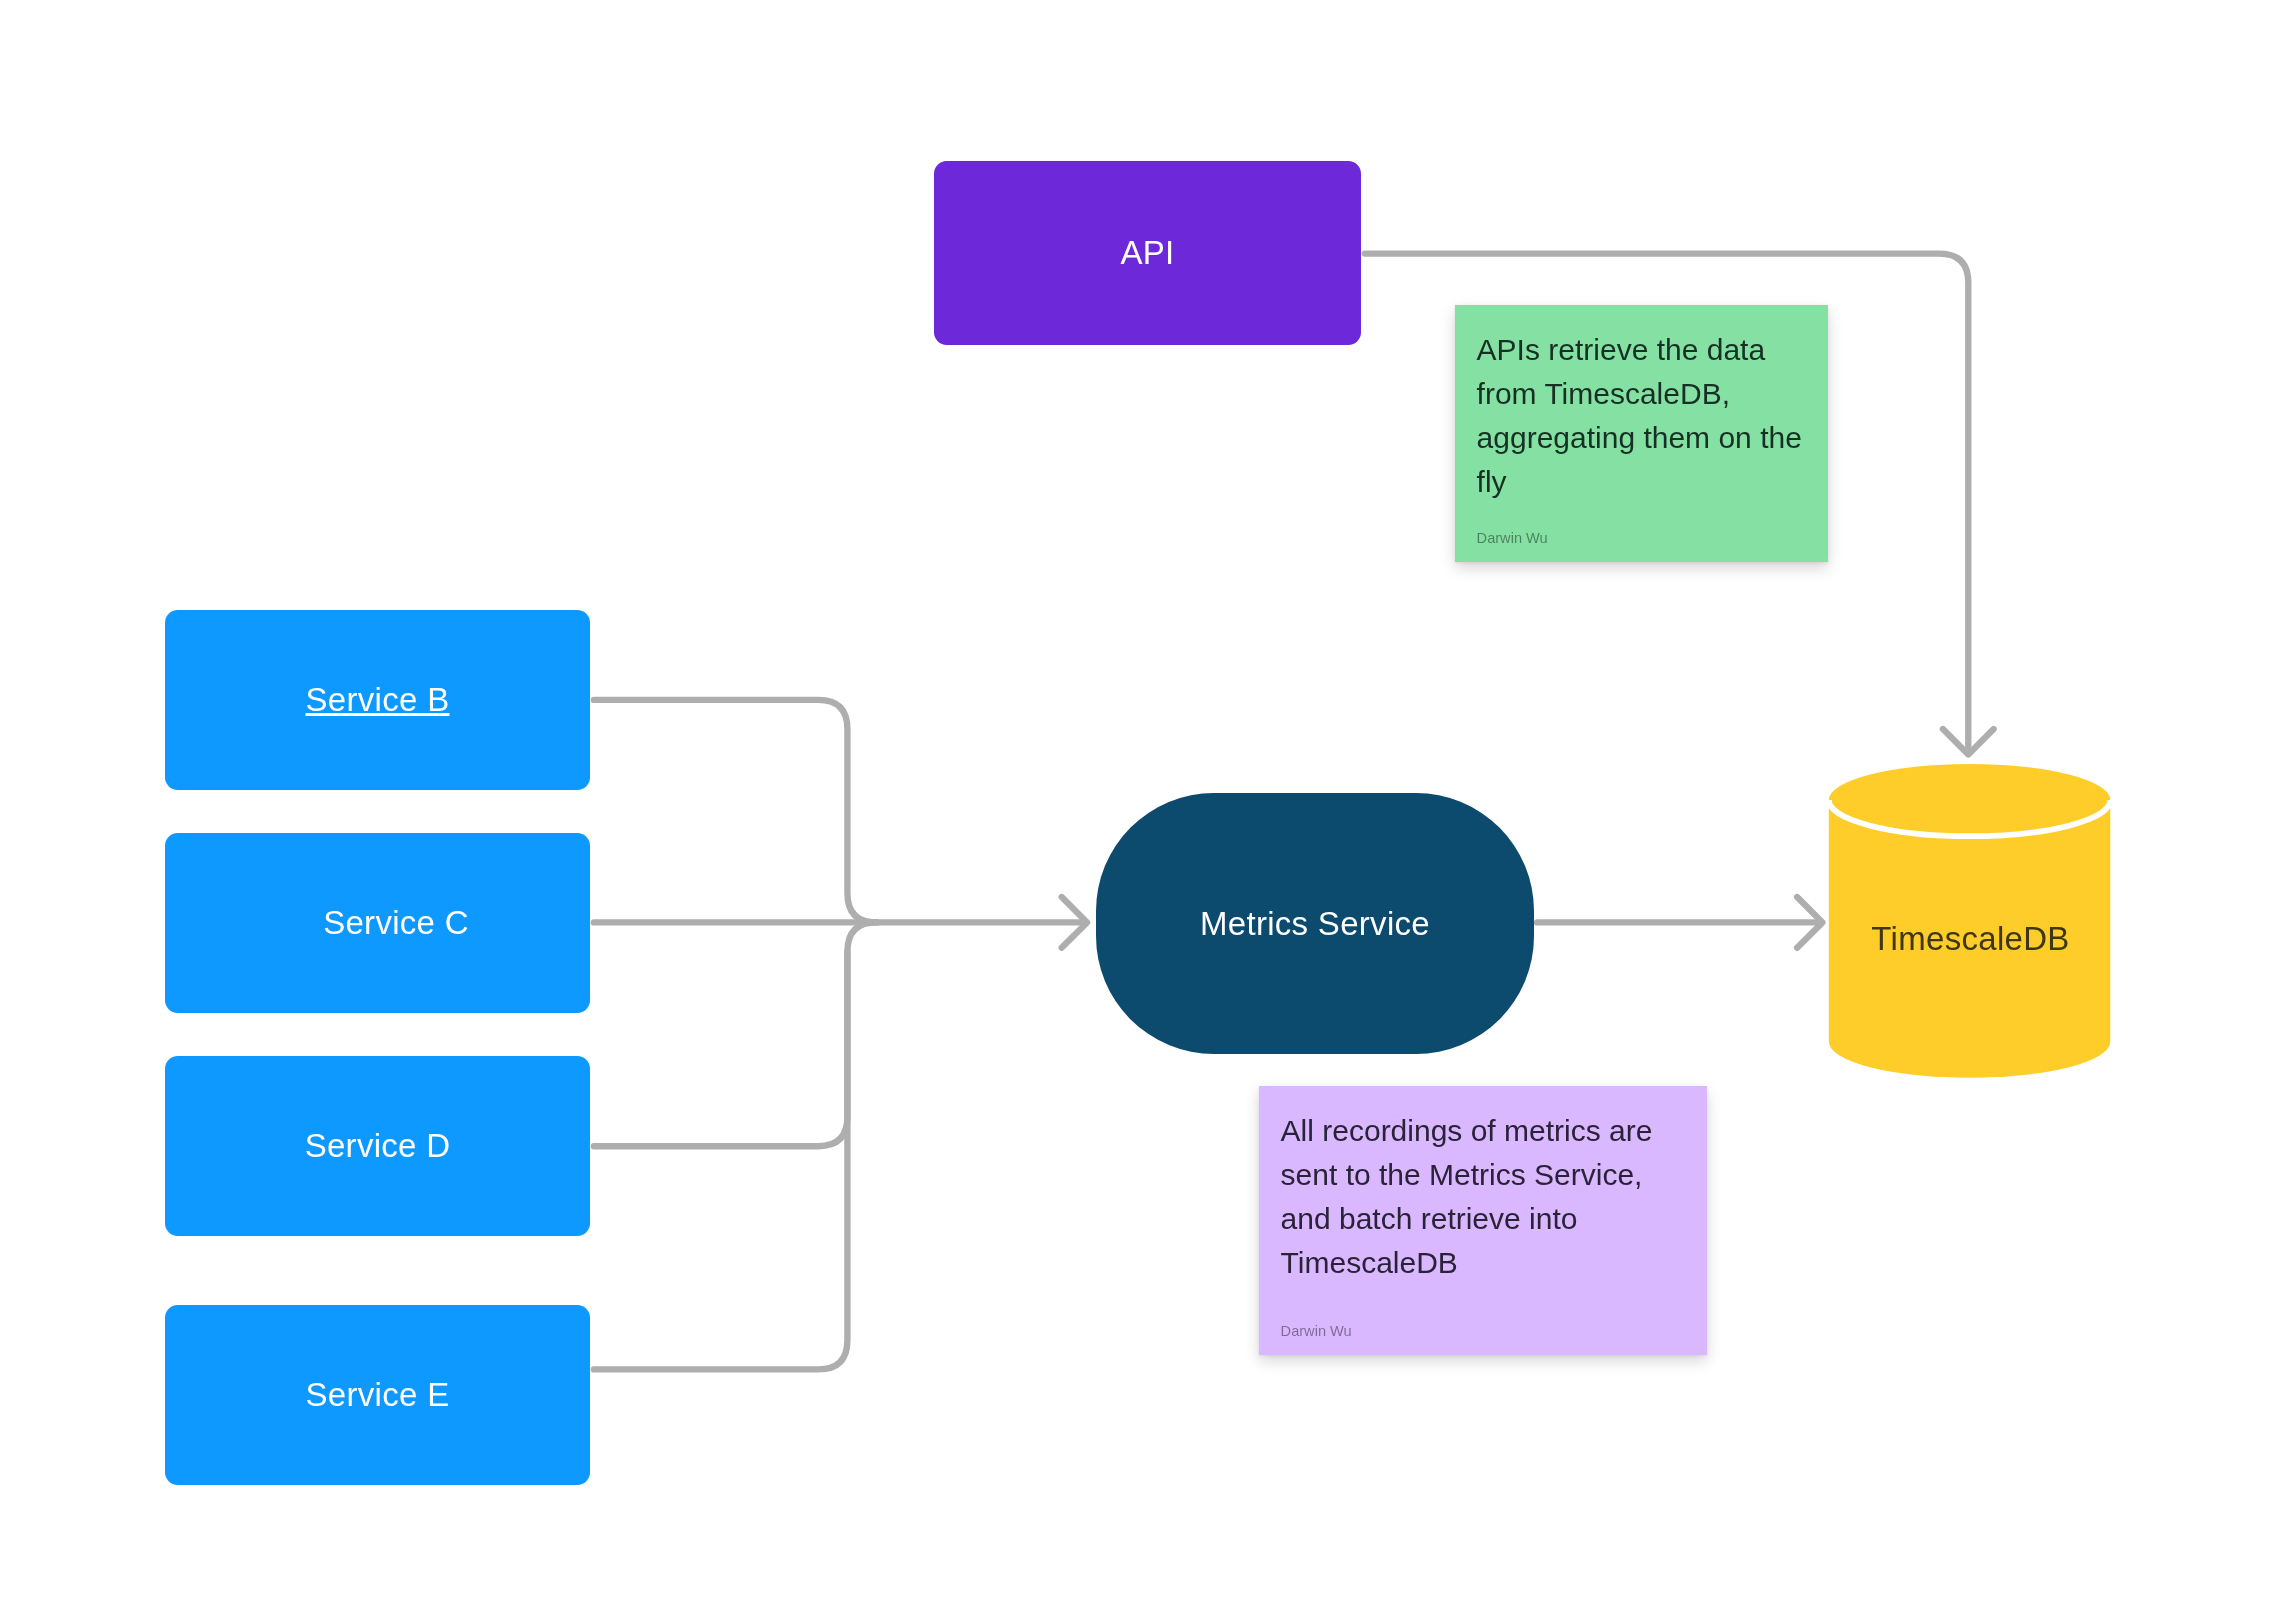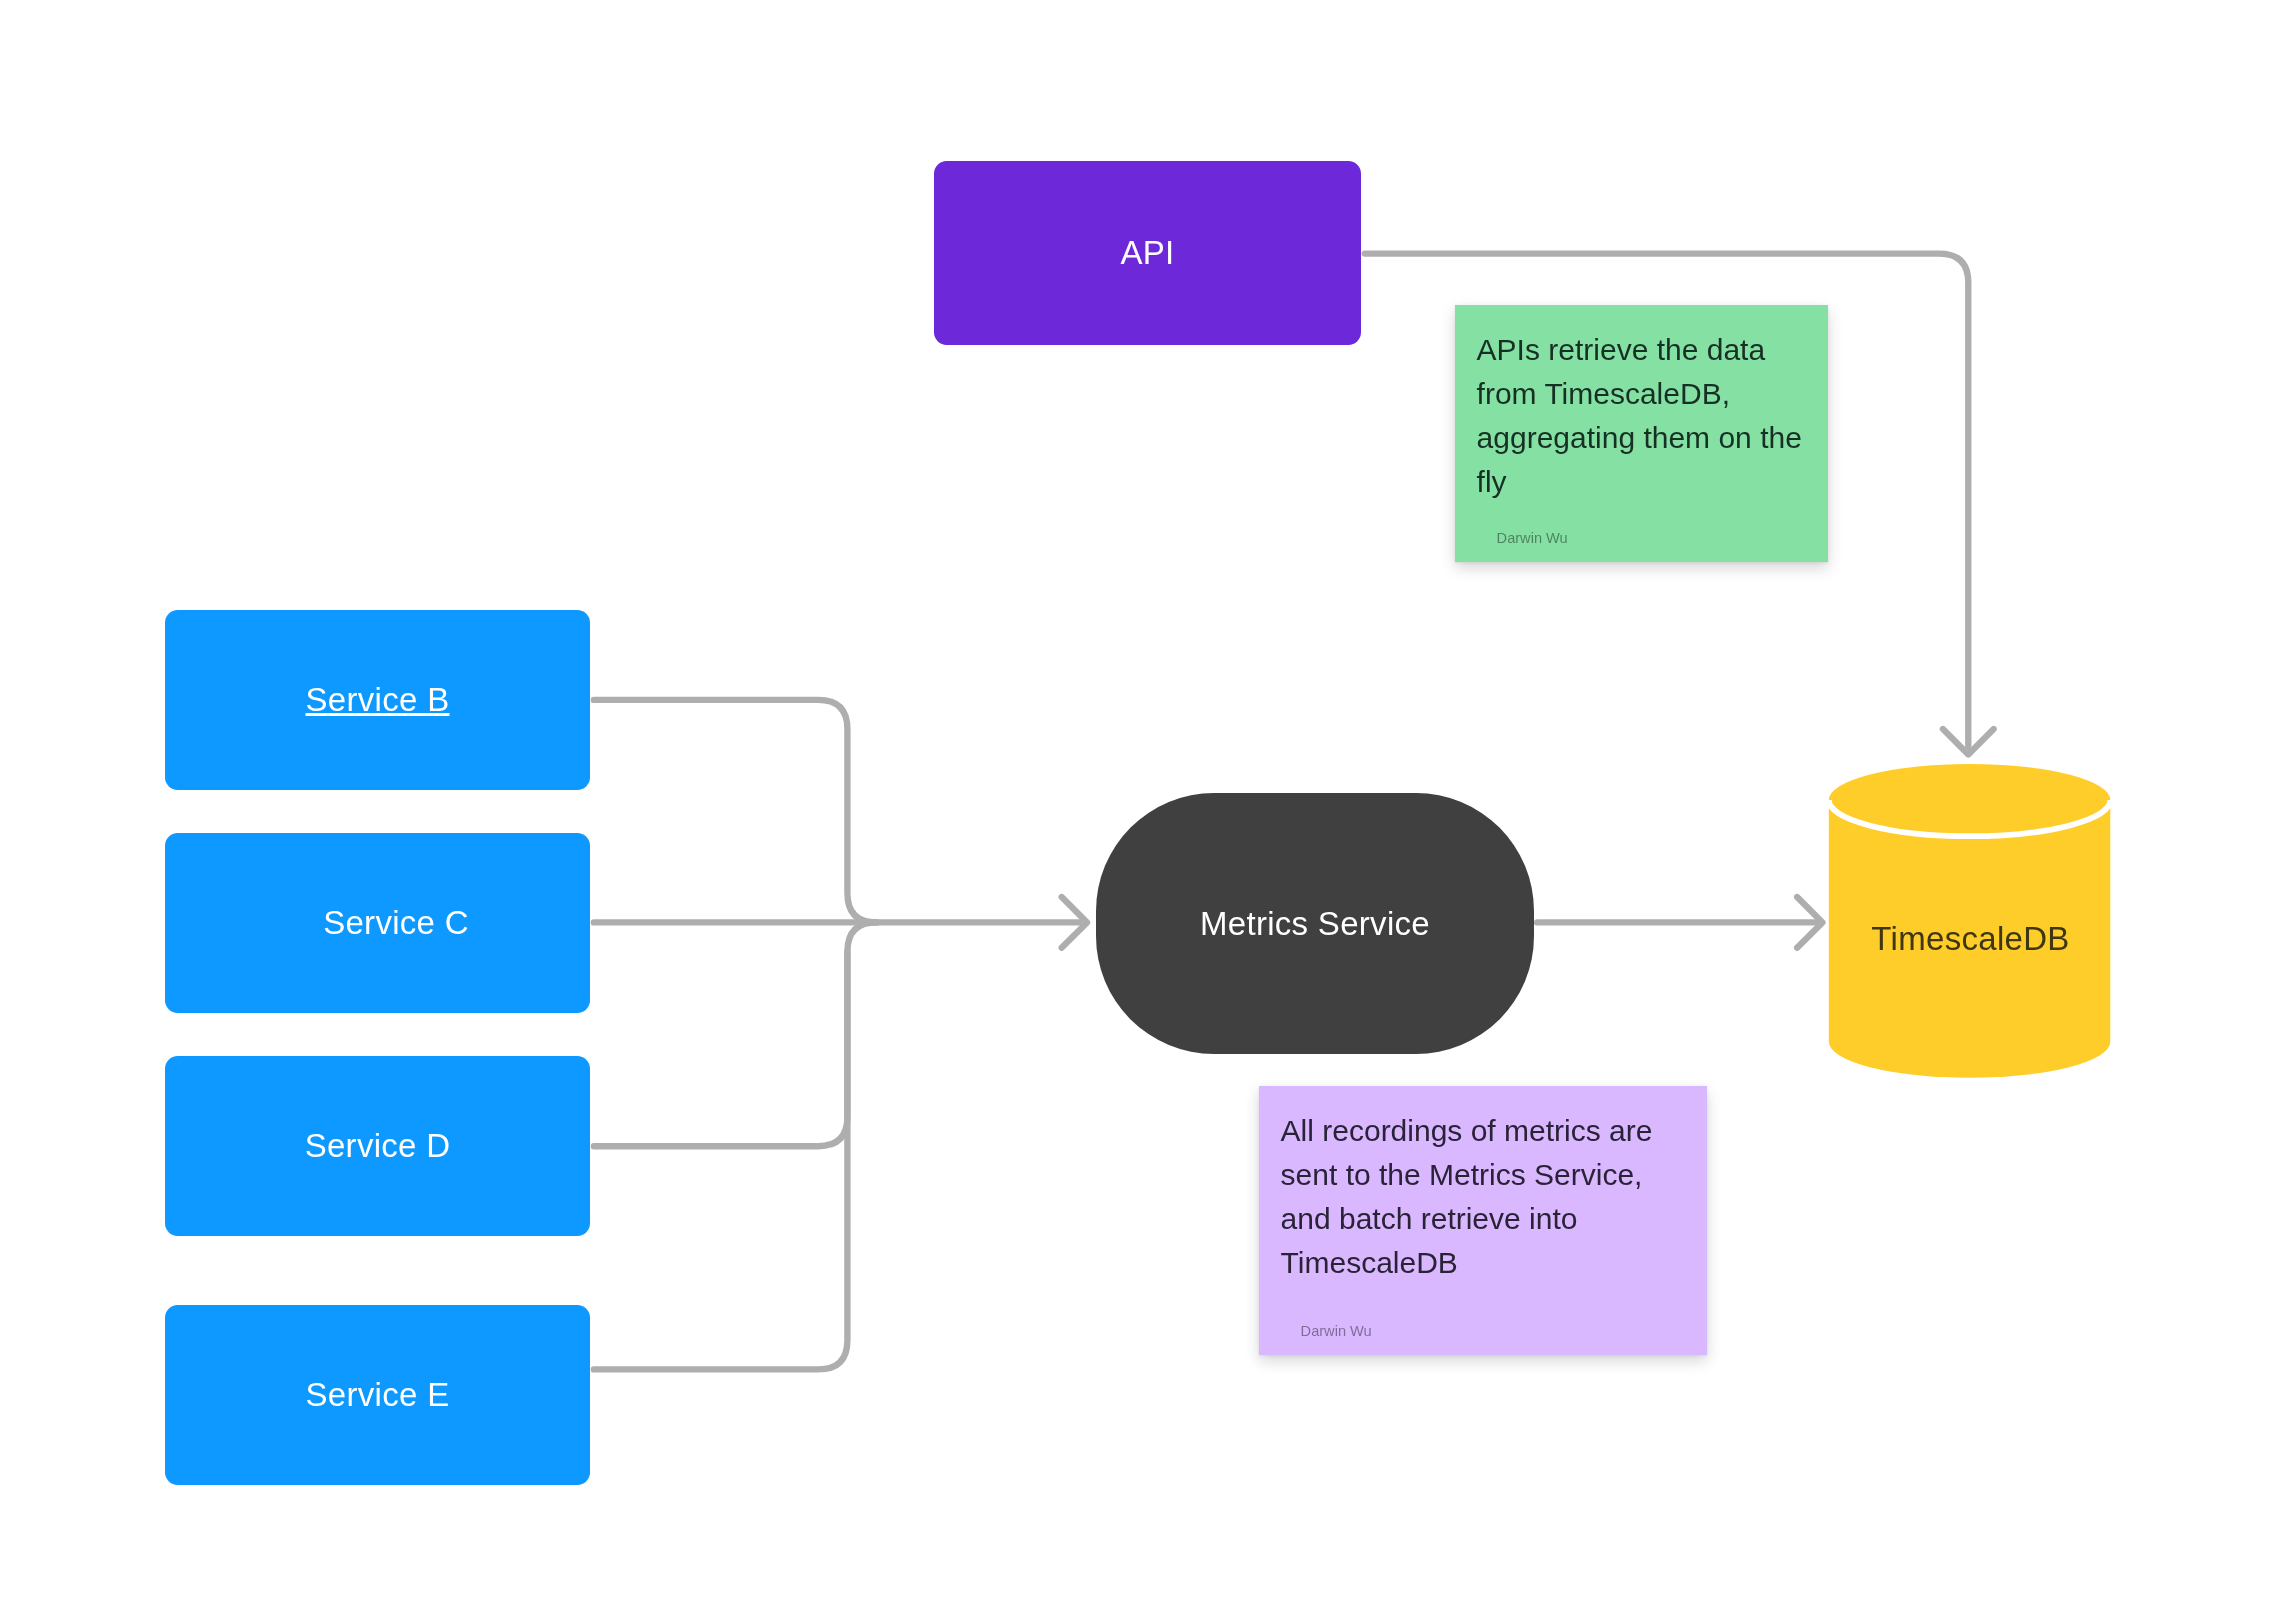--- a/index.html
+++ b/index.html
@@ -50,21 +50,21 @@
     color: #ffffff;
   }
   .service-b { top: 610px; text-decoration: underline; }
   .service-c { top: 833px; padding-left: 37px; }
   .service-d { top: 1056px; }
   .service-e { top: 1280px; margin-top: 25px; }
 
   .metrics-pill {
     left: 1096px; top: 793px;
     width: 438px; height: 261px;
-    background: #404040;
+    background: #0c4a6e;
     border-radius: 118px;
     color: #ffffff;
   }
 
   .db-label-zone {
     left: 1829px; top: 818px;
     width: 283px; height: 241px;
     color: #3e3712;
     pointer-events: none;
   }
@@ -79,21 +79,20 @@
     font-size: 30px;
     line-height: 44px;
     font-weight: 400;
   }
   .sticky .sticky-author {
     position: absolute;
     left: 21.6px;
     bottom: 16.5px;
     font-size: 14.6px;
     color: rgba(0,0,0,0.42);
-    margin-left: 20px;
   }
   .note-green {
     left: 1455px; top: 305px;
     width: 373px; height: 257px;
     background: #85e0a3;
     color: #173024;
   }
   .note-purple {
     left: 1259px; top: 1086px;
     width: 448px; height: 269px;

